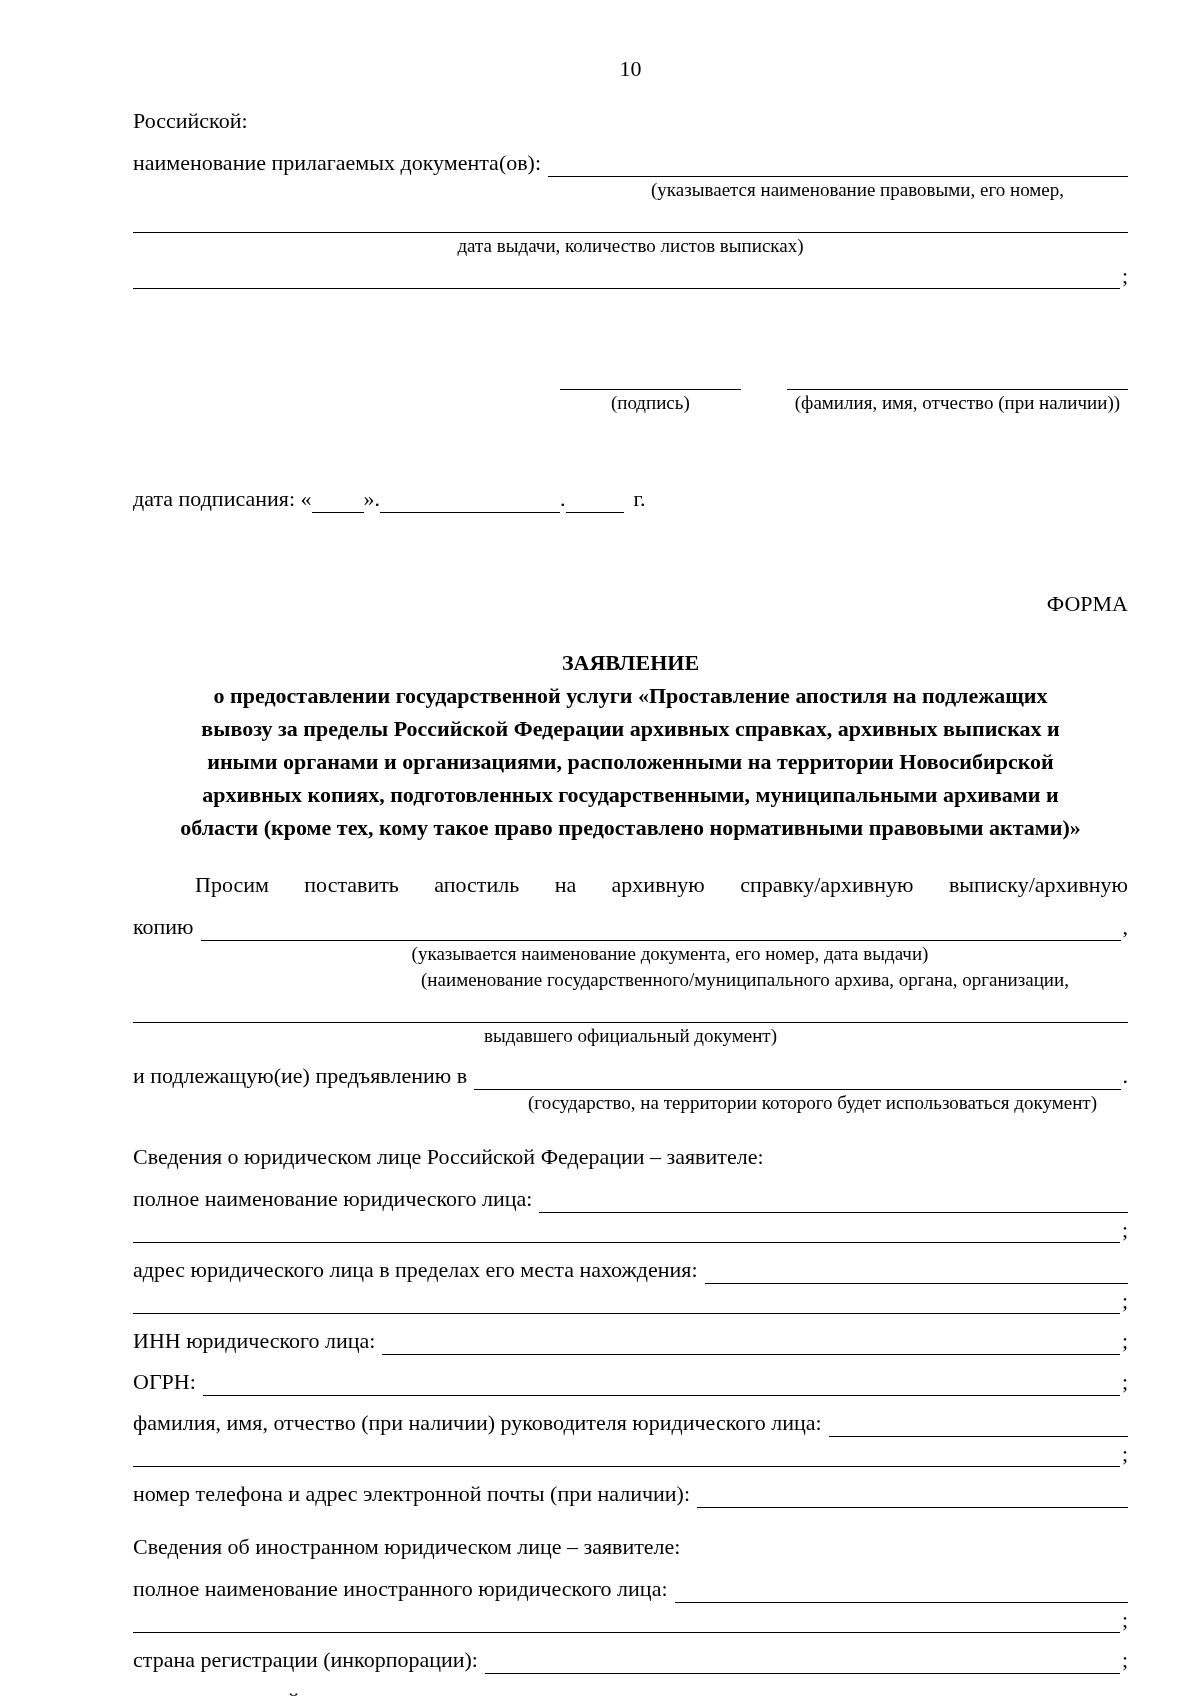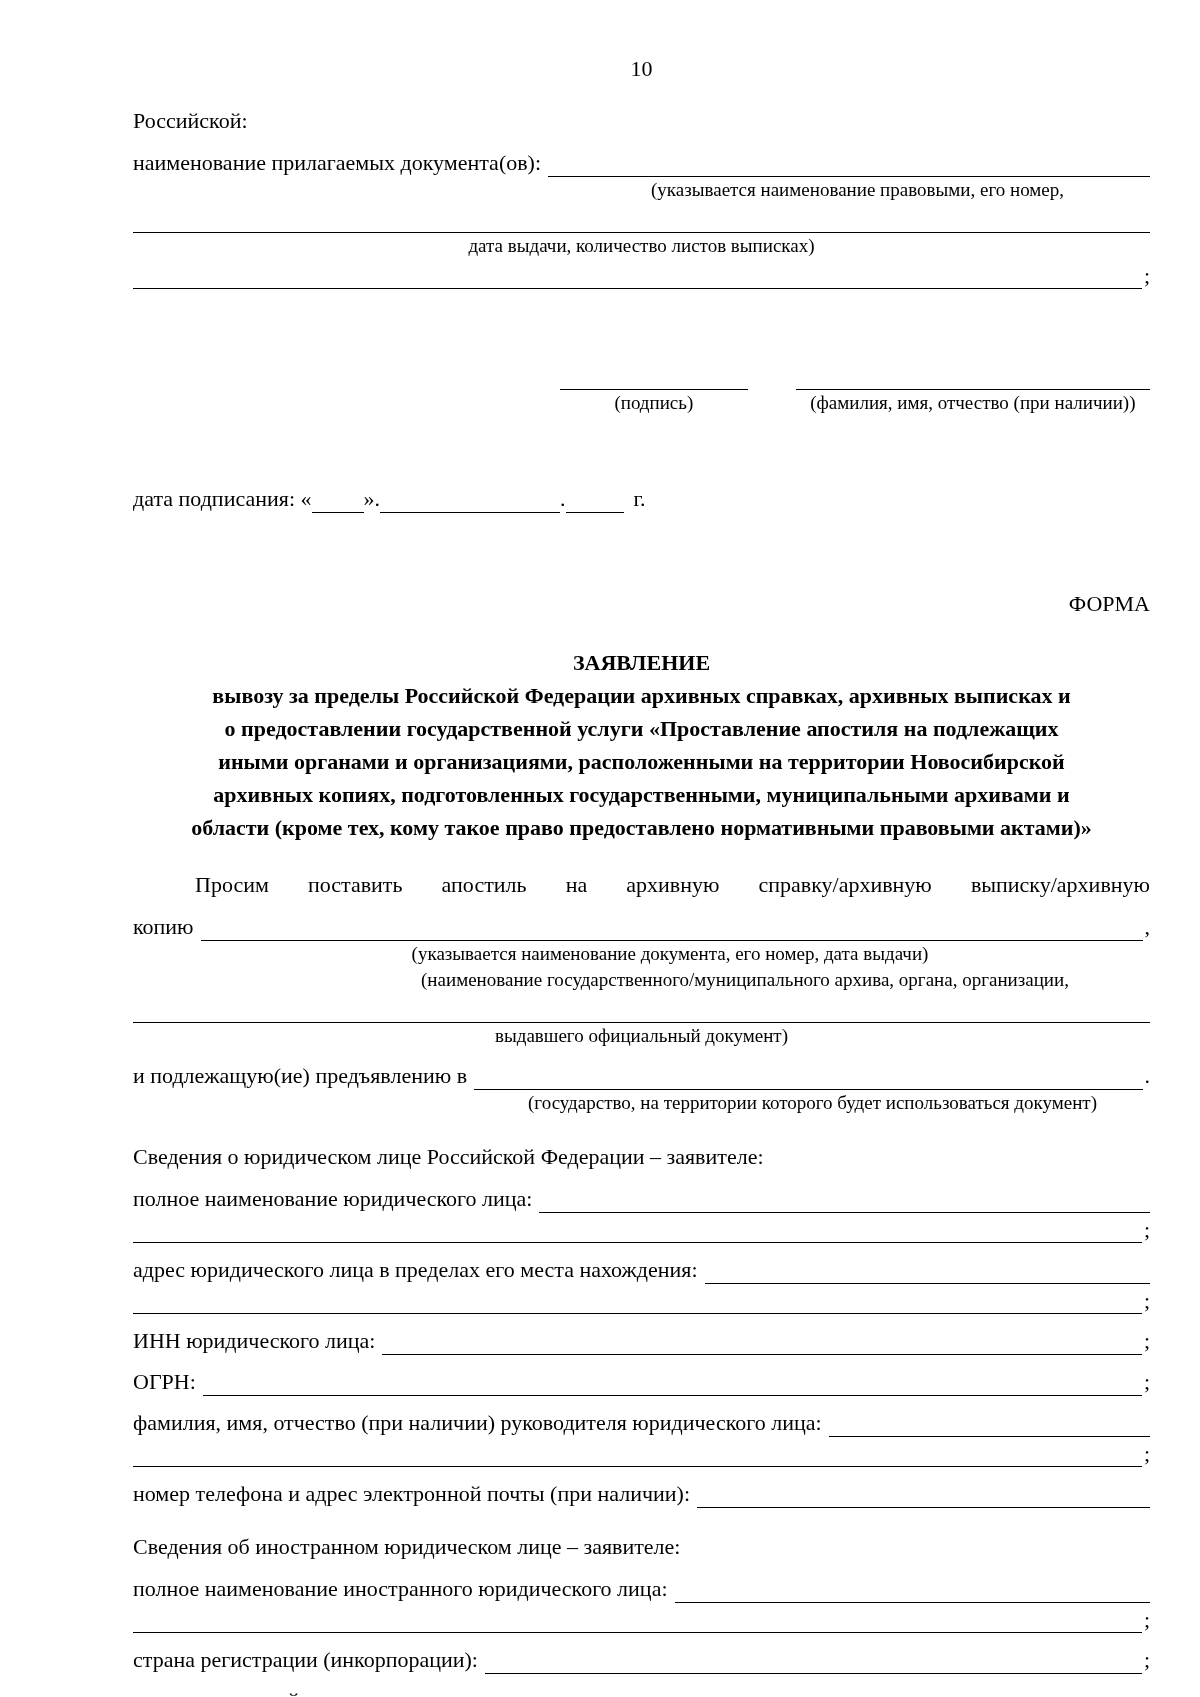--- a/index.html
+++ b/index.html
@@ -2,21 +2,21 @@
 <html><head>
 <meta charset="utf-8">
 <style>
   html,body { margin:0; padding:0; background:#fff; }
   .page {
     position:relative; box-sizing:border-box;
     width:1200px; height:1697px;
     background:#ffffff; color:#000;
     font-family:"Liberation Serif", serif;
     font-size:22px;
-    padding:56px 50px 0 133px;
+    padding:56px 72px 0 133px;
     overflow:hidden;
   }
   .pagenum { text-align:center; line-height:26px; }
   .row { display:flex; align-items:flex-end; line-height:29px; }
   .lbl { white-space:nowrap;margin-top:12px; }
   .ul { flex:1 1 auto; border-bottom:1.5px solid #000; height:22px; margin-left:7px; }
   .ul.nofill { flex:0 0 auto; margin-left:0; }
   .fullrow { display:flex; align-items:flex-end; height:30px; }
   .fullrow .ul { margin-left:0; height:28px; }
   .semi { flex:0 0 auto; padding-left:2px; }
@@ -76,22 +76,22 @@
     <span class="ul nofill" style="width:180px;"></span>
     <span class="lbl">.</span>
     <span class="ul nofill" style="width:58px;"></span>
     <span class="lbl" style="margin-left:10px;">г.</span>
   </div>
 
   <div class="right" style="margin-top:76px; line-height:30px;">ФОРМА</div>
 
   <div class="center bold" style="margin-top:28px; line-height:32px;">ЗАЯВЛЕНИЕ</div>
   <div>
+    <div class="titleline">о предоставлении государственной услуги «Проставление апостиля на подлежащих</div>
     <div class="titleline">вывозу за пределы Российской Федерации архивных справках, архивных выписках и</div>
-    <div class="titleline">о предоставлении государственной услуги «Проставление апостиля на подлежащих</div>
     <div class="titleline">иными органами и организациями, расположенными на территории Новосибирской</div>
     <div class="titleline">архивных копиях, подготовленных государственными, муниципальными архивами и</div>
     <div class="titleline">области (кроме тех, кому такое право предоставлено нормативными правовыми актами)»</div>
   </div>
 
   <div class="just" style="margin-top:26px;">Просим поставить апостиль на архивную справку/архивную выписку/архивную</div>
 
   <div class="row">
     <span class="lbl">копию</span>
     <span class="ul"></span>

